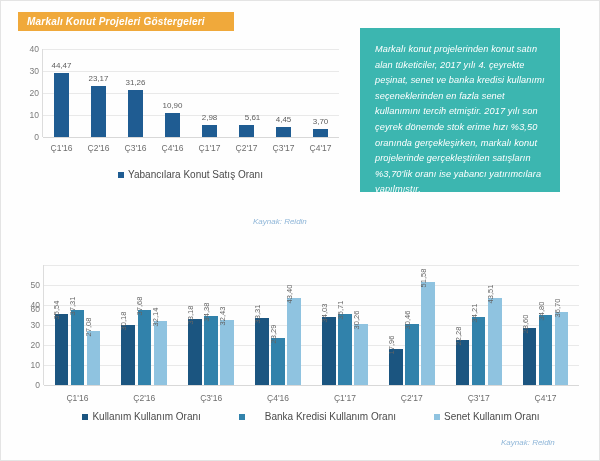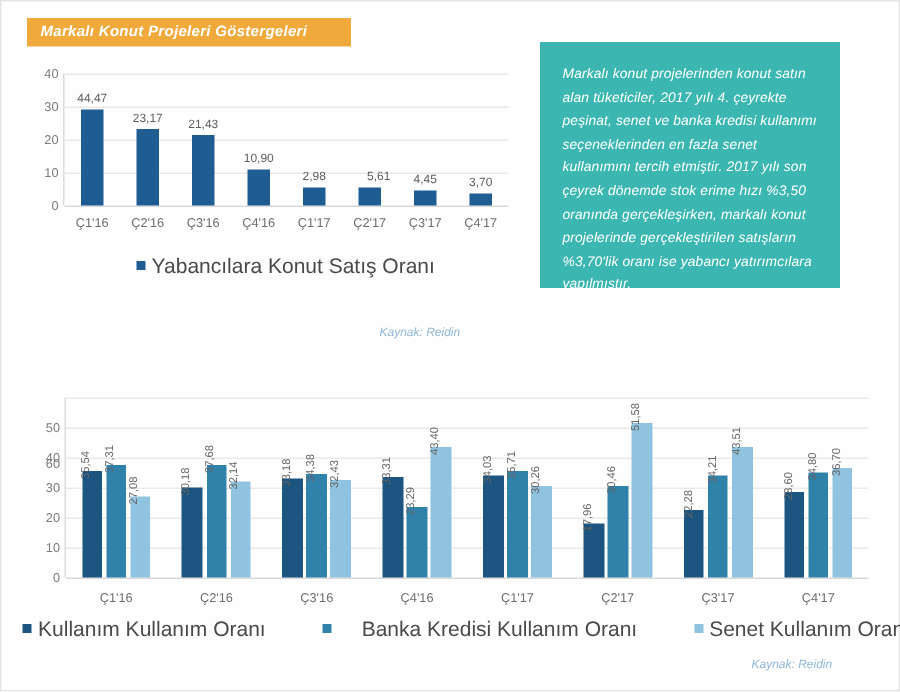--- a/index.html
+++ b/index.html
@@ -90,21 +90,21 @@
     display: flex;
     align-items: center;
     white-space: nowrap;
   }
   .legend-swatch {
     width: 6px; height: 6px;
     margin-right: 4px;
     display: inline-block;
   }
   .legend-text {
-    font-size: 14px;
+    font-size: 10px;
     color: #4a4a4a;
   }
 
   
   .source {
     position: absolute;
     font-size: 8px;
     font-style: italic;
     color: #8fb6d8;
     white-space: nowrap;
@@ -147,21 +147,21 @@
         <div class="ytick" style="top: 22px;">30</div>
         <div class="gridline" style="top: 0px;"></div>
         <div class="ytick" style="top: 0px;">40</div>
         <div class="bar" style="left: 10.73px; width: 15.54px; height: 64.108px; background: rgb(31, 92, 146);"></div>
         <div class="bar-label" style="left: 18.5px; bottom: 67.108px;">44,47</div>
         <div class="xtick" style="left: 18.5px; top: 94px;">Ç1'16</div>
         <div class="bar" style="left: 47.73px; width: 15.54px; height: 50.974px; background: rgb(31, 92, 146);"></div>
         <div class="bar-label" style="left: 55.5px; bottom: 53.974px;">23,17</div>
         <div class="xtick" style="left: 55.5px; top: 94px;">Ç2'16</div>
         <div class="bar" style="left: 84.73px; width: 15.54px; height: 47.146px; background: rgb(31, 92, 146);"></div>
-        <div class="bar-label" style="left: 92.5px; bottom: 50.146px;">21,43</div>
+        <div class="bar-label" style="left: 92.5px; bottom: 50.146px;">31,26</div>
         <div class="xtick" style="left: 92.5px; top: 94px;">Ç3'16</div>
         <div class="bar" style="left: 121.73px; width: 15.54px; height: 23.98px; background: rgb(31, 92, 146);"></div>
         <div class="bar-label" style="left: 129.5px; bottom: 26.98px; text-align: center;">10,90</div>
         <div class="xtick" style="left: 129.5px; top: 94px;">Ç4'16</div>
         <div class="bar" style="left: 158.73px; width: 15.54px; height: 12.408px; background: rgb(31, 92, 146);"></div>
         <div class="bar-label" style="left: 166.5px; bottom: 15.408px;">2,98</div>
         <div class="xtick" style="left: 166.5px; top: 94px;">Ç1'17</div>
         <div class="bar" style="left: 195.73px; width: 15.54px; height: 12.342px; background: rgb(31, 92, 146);"></div>
         <div class="bar-label" style="left: 203.5px; bottom: 15.342px; padding-left: 12px;">5,61</div>
         <div class="xtick" style="left: 203.5px; top: 94px;">Ç2'17</div>

